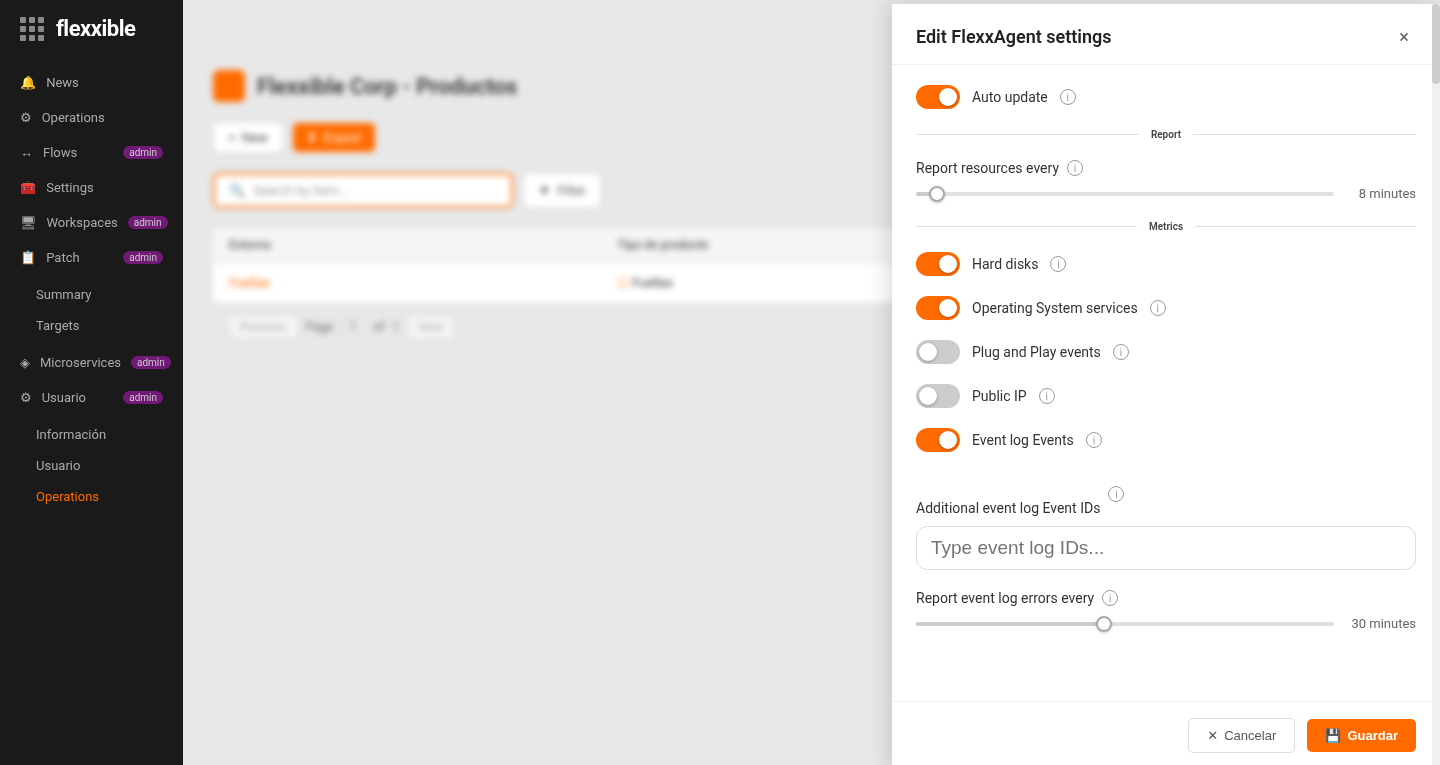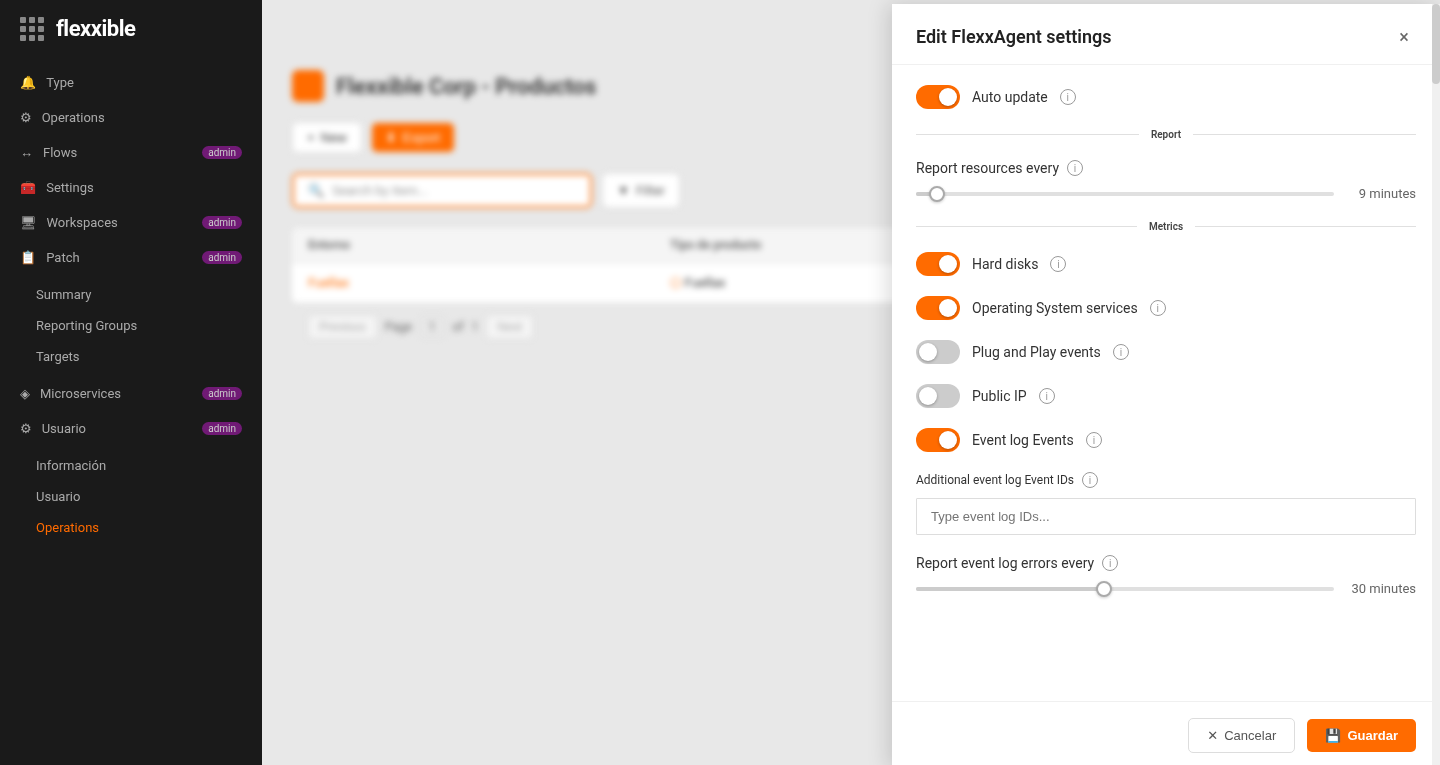--- a/index.html
+++ b/index.html
@@ -7,21 +7,21 @@
       font-family: -apple-system, BlinkMacSystemFont, 'Segoe UI', Roboto, sans-serif;
       background: #2d2d2d;
       width: 1440px;
       height: 765px;
       overflow: hidden;
       display: flex;
     }
 
     
     .sidebar {
-      width: 262px;
+      width: 183px;
       background: #1a1a1a;
       height: 765px;
       display: flex;
       flex-direction: column;
       flex-shrink: 0;
     }
     .sidebar-logo {
       padding: 16px 20px;
       display: flex;
       align-items: center;
@@ -360,39 +360,40 @@
       color: #666;
       white-space: nowrap;
       min-width: 70px;
       text-align: right;
     }
 
     
     .text-input {
       width: 100%;
       border: 1px solid #ddd;
-      border-radius: 1px;
+      border-radius: 11px;
       padding: 10px 14px;
-      font-size: 13px;
+      font-size: 19px;
       color: #999;
       outline: none;
     }
 
     .field-section {
       margin-bottom: 20px;
     }
     .field-label-row {
       display: flex;
       align-items: center;
       gap: 8px;
       margin-bottom: 10px;
     }
     .field-label {
-      font-size: 12px;
+      font-size: 14px;
       color: #333;
+      margin-top: 28px;
     }
 
     
     .panel-footer {
       padding: 16px 24px;
       border-top: 1px solid #f0f0f0;
       display: flex;
       align-items: center;
       justify-content: flex-end;
       gap: 12px;
@@ -462,21 +463,21 @@
       <div class="logo-dot"></div>
         <div class="logo-dot"></div>
         <div class="logo-dot"></div>
     </div>
     <span class="logo-text">flexxible</span>
   </div>
 
   <div class="sidebar-nav">
     <div class="nav-group-item">
       <span>🔔</span>
-      <span>Type</span>
+      <span>News</span>
     </div>
     <div class="nav-group-item">
       <span>⚙</span>
       <span>Operations</span>
     </div>
     <div class="nav-group-item">
       <span>↔</span>
       <span>Flows</span>
       <span class="nav-badge">admin</span>
     </div>
@@ -490,21 +491,20 @@
       <span class="nav-badge">admin</span>
     </div>
     <div class="nav-group-item">
       <span>📋</span>
       <span>Patch</span>
       <span class="nav-badge">admin</span>
     </div>
 
     <div class="sidebar-sub">
       <div class="sub-item">Summary</div>
-      <div class="sub-item">Reporting Groups</div>
       <div class="sub-item">Targets</div>
     </div>
 
     <div class="nav-group-item">
       <span>◈</span>
       <span>Microservices</span>
       <span class="nav-badge">admin</span>
     </div>
     <div class="nav-group-item">
       <span>⚙</span>
@@ -606,21 +606,21 @@
       <div class="slider-section">
         <div class="slider-label-row">
           <span class="slider-label">Report resources every</span>
           <div class="info-icon">i</div>
         </div>
         <div class="slider-container">
           <div class="slider-track">
             <div class="slider-fill" style="width:5%;"></div>
             <div class="slider-thumb" style="left:5%;"></div>
           </div>
-          <span class="slider-value">9 minutes</span>
+          <span class="slider-value">8 minutes</span>
         </div>
       </div>
 
       <div class="section-divider">
         <div class="divider-line"></div>
         <span class="divider-label">Metrics</span>
         <div class="divider-line"></div>
       </div>
 
       <div class="toggle-row">

